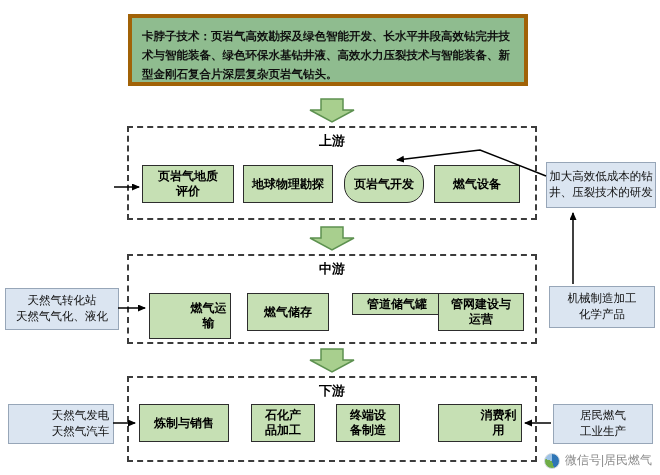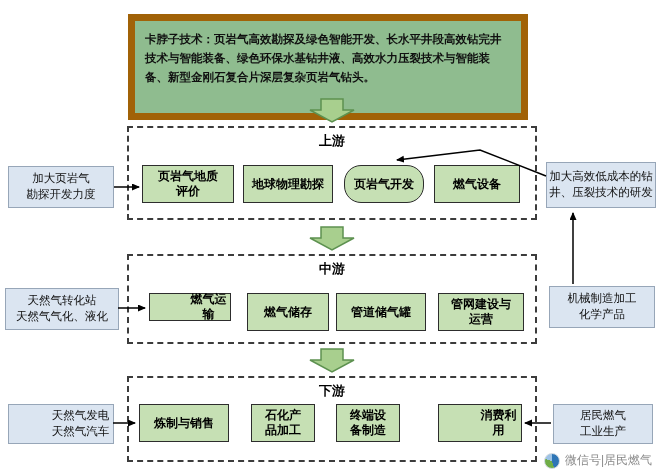--- a/index.html
+++ b/index.html
@@ -1,40 +1,40 @@
 <!DOCTYPE html>
 <html><head>
 <meta charset="utf-8">
 <style>
   html,body{margin:0;padding:0;}
   body{font-family:"Liberation Sans","DejaVu Sans",sans-serif;}
   #stage{position:relative;width:660px;height:475px;background:#ffffff;overflow:hidden;}
 
-  .banner{position:absolute;left:128px;top:14px;width:400px;height:106px;
-    background:#8fbc8f;border:7px solid #a16207;box-sizing:border-box;
+  .banner{position:absolute;left:128px;top:14px;width:400px;height:72px;
+    background:#8fbc8f;border:4px solid #a16207;box-sizing:border-box;
     padding:9px 10px;font-size:11.5px;line-height:1.65;color:#101010;font-weight:600;}
   .banner .lead{font-weight:800;}
 
   .section{position:absolute;border:2px dashed #3c3c3c;box-sizing:border-box;background:transparent;}
   .sec-up{left:127px;top:126px;width:410px;height:94px;}
   .sec-mid{left:127px;top:254px;width:410px;height:90px;}
   .sec-down{left:127px;top:376px;width:410px;height:86px;}
   .section-label{position:absolute;left:0;top:4px;width:100%;text-align:center;
     font-weight:800;font-size:13px;color:#000;}
 
   .box-green{position:absolute;background:#c6e0b4;border:1px solid #2d2d2d;box-sizing:border-box;
     display:flex;align-items:center;justify-content:center;text-align:center;
     font-weight:700;font-size:12px;color:#000;white-space:pre-line;line-height:1.25;}
   .b-u1{left:142px;top:165px;width:92px;height:38px;}
   .b-u2{left:243px;top:165px;width:90px;height:38px;}
   .b-u3{left:344px;top:165px;width:80px;height:38px;border-radius:17px;}
   .b-u4{left:434px;top:165px;width:86px;height:38px;}
-  .b-m1{left:149px;top:293px;width:82px;height:28px;padding-left:37px;}
+  .b-m1{left:149px;top:293px;width:82px;height:46px;padding-left:37px;}
   .b-m2{left:247px;top:293px;width:82px;height:38px;}
-  .b-m3{left:336px;top:293px;width:90px;height:38px;}
+  .b-m3{left:352px;top:293px;width:90px;height:22px;}
   .b-m4{left:438px;top:293px;width:86px;height:38px;}
   .b-d1{left:139px;top:404px;width:90px;height:38px;}
   .b-d2{left:251px;top:404px;width:64px;height:38px;}
   .b-d3{left:336px;top:404px;width:64px;height:38px;}
   .b-d4{left:438px;top:404px;width:84px;height:38px;padding-left:37px;}
 
   .box-blue{position:absolute;background:#dbe5f1;border:1px solid #97a6b8;box-sizing:border-box;
     display:flex;align-items:center;justify-content:center;text-align:center;
     font-size:11.5px;color:#101010;white-space:pre-line;line-height:1.35;}
   .n-ul{left:8px;top:166px;width:106px;height:42px;}
@@ -84,22 +84,20 @@
   <div class="section sec-down">
     <div class="section-label">下游</div>
   </div>
   <div class="box-green b-d1">炼制与销售</div>
   <div class="box-green b-d2">石化产
 品加工</div>
   <div class="box-green b-d3">终端设
 备制造</div>
   <div class="box-green b-d4">消费利用</div>
 
-  <div class="box-blue n-ul">加大页岩气
-勘探开发力度</div>
   <div class="box-blue n-ur">加大高效低成本的钻
 井、压裂技术的研发</div>
   <div class="box-blue n-ml">天然气转化站
 天然气气化、液化</div>
   <div class="box-blue n-mr">机械制造加工
 化学产品</div>
   <div class="box-blue n-dl">天然气发电
 天然气汽车</div>
   <div class="box-blue n-dr">居民燃气
 工业生产</div>

